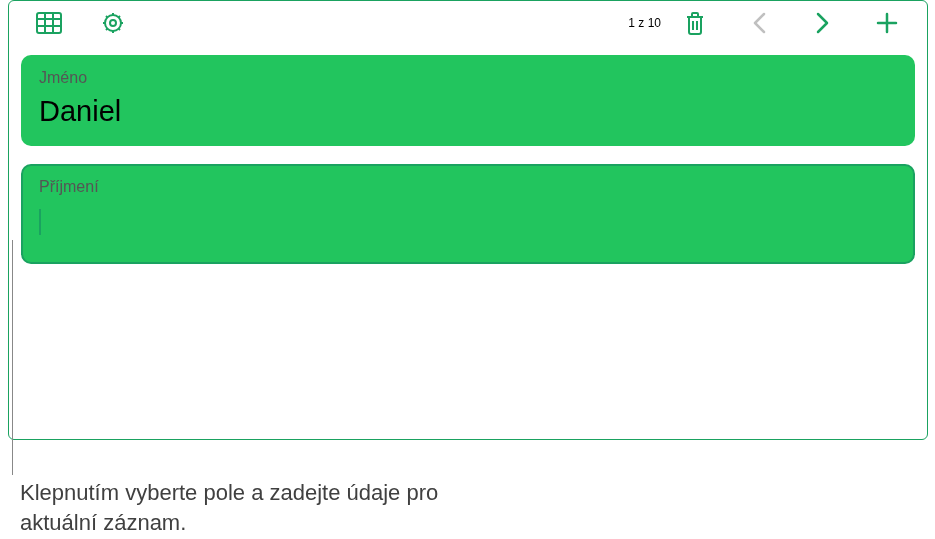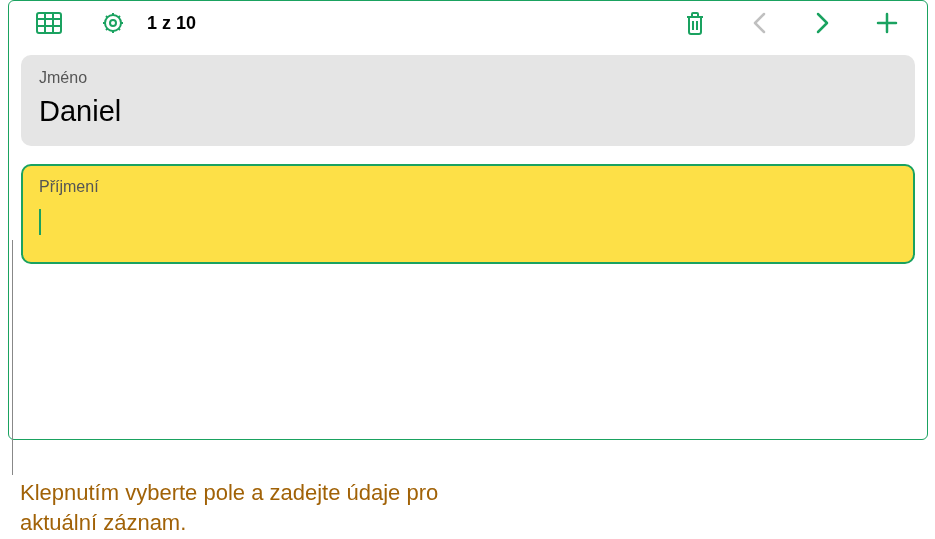--- a/index.html
+++ b/index.html
@@ -38,38 +38,38 @@
       align-items: center;
       justify-content: center;
       cursor: pointer;
       color: #1aa260;
     }
     .toolbar-btn.disabled {
       color: #b8b8b8;
     }
     .toolbar-title {
       flex: 1;
-      text-align: left;
-      font-size: 18px;
-      font-weight: 700;
+      text-align: right;
+      font-size: 12px;
+      font-weight: 400;
       color: #000;
     }
     .content {
       padding: 10px 12px;
     }
     .field {
-      background: #e5e5e5;
+      background: #22c55e;
       border-radius: 10px;
       padding: 12px 16px 16px 16px;
       margin-bottom: 18px;
       border: 2px solid transparent;
     }
     .field.active {
       border: 2px solid #1aa260;
-      background: #fde047;
+      background: #22c55e;
       min-height: 100px;
     }
     .field-label {
       font-size: 16px;
       color: #555;
       margin-bottom: 8px;
     }
     .field-value {
       font-size: 29px;
       color: #000;
@@ -89,21 +89,21 @@
       border-left: 1px solid #888;
       left: 12px;
       top: 240px;
       height: 235px;
     }
     .caption {
       position: absolute;
       left: 20px;
       top: 478px;
       font-size: 22px;
-      color: #a16207;
+      color: #404040;
       line-height: 1.35;
       max-width: 420px;
     }
     svg {
       display: block;
     }
   </style>
 </head>
 <body>
 

